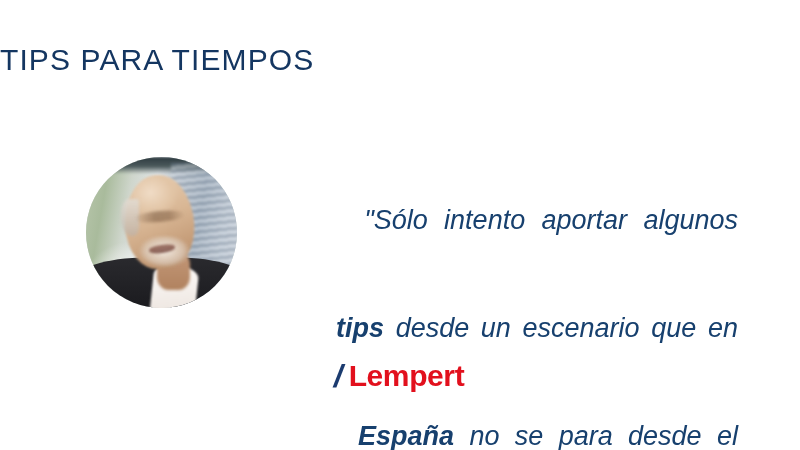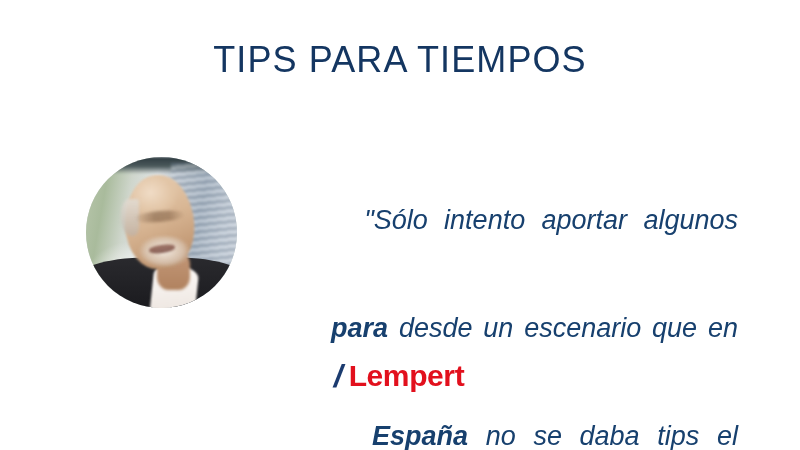--- a/index.html
+++ b/index.html
@@ -20,24 +20,24 @@
     inset: 0;
     background: #ffffff;
   }
 
   
   .title {
     position: absolute;
     left: 0;
     right: 0;
     top: 40px;
-    text-align: center;
+    text-align: left;
     color: #143661;
     font-family: "Liberation Sans", sans-serif;
-    font-size: 36px;
+    font-size: 30px;
     font-weight: 400;
     line-height: 40px;
     letter-spacing: 1.1px;
   }
   .title-line { display: block; white-space: pre; }
 
   
   .portrait-wrap {
     position: absolute;
     left: 86px;
@@ -256,24 +256,24 @@
       <div class="beard"></div>
       <div class="mouth"></div>
     </div>
   </div>
 
   <div class="quote">
     <span class="quote-line">
       <span>"Sólo intento aportar algunos</span>
     </span>
     <span class="quote-line">
-      <b>para</b><span> desde un escenario que en</span>
+      <b>tips</b><span> desde un escenario que en</span>
     </span>
     <span class="quote-line">
-      <b>España</b><span> no se daba tips el</span>
+      <b>España</b><span> no se para desde el</span>
     </span>
 
   </div>
 
   <div class="logo">
     <span class="logo-slash">/</span><span class="logo-word">Lempert</span>
   </div>
 
 </div>
 

